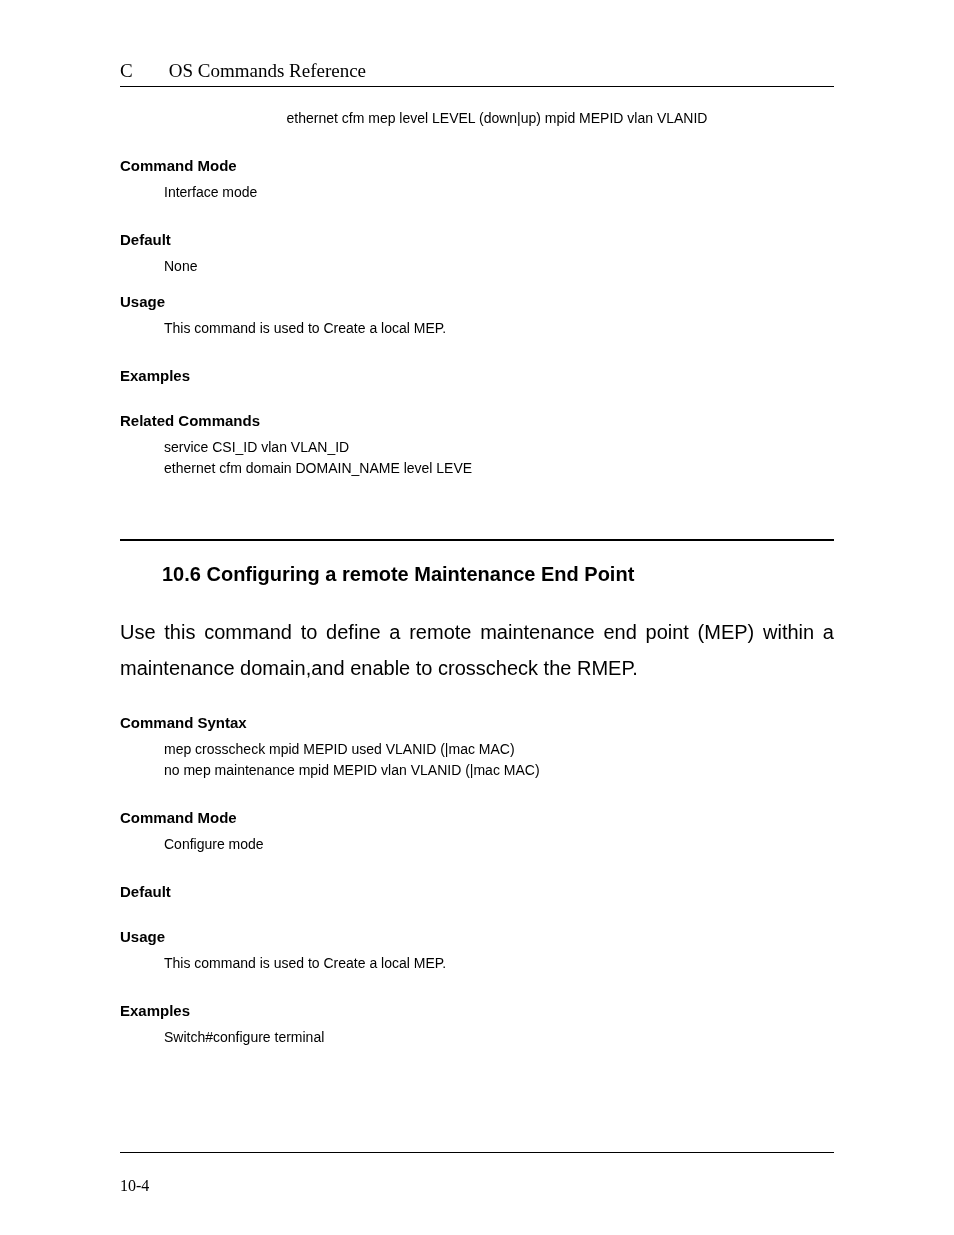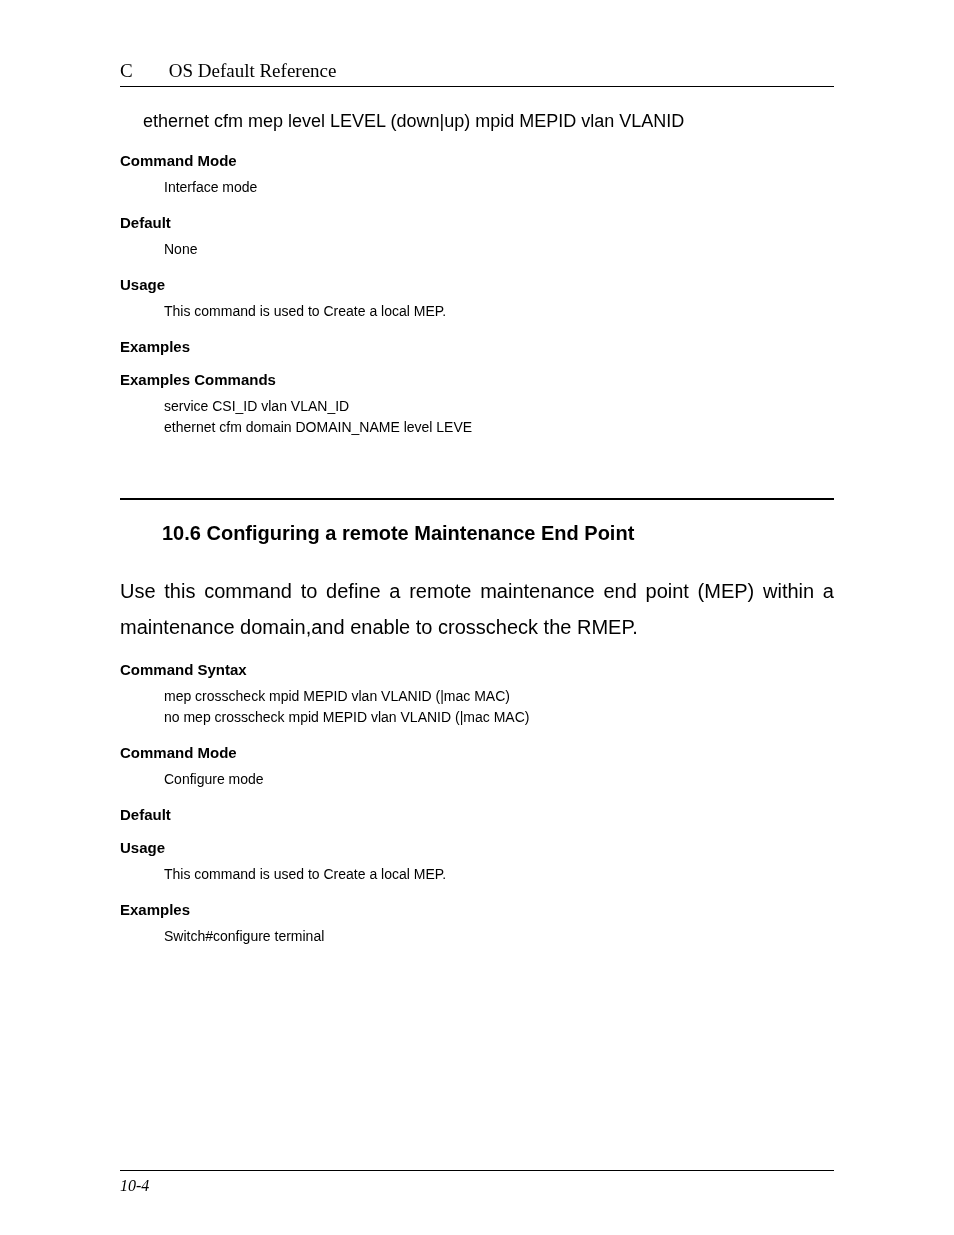--- a/index.html
+++ b/index.html
@@ -25,28 +25,29 @@
     padding-bottom: 4px;
     margin-bottom: 20px;
   }
   .header-letter {
     margin-right: 36px;
   }
   .header-title {
     font-size: 19px;
   }
   .code-line {
-    font-size: 18px;
+    font-size: 14px;
     line-height: 1.6;
-    margin-left: 23px;
+    margin-left: 40px;
+    text-align: center;
   }
   .section-heading {
     font-weight: bold;
     font-size: 15px;
-    margin-top: 16px;
+    margin-top: 28px;
     margin-bottom: 8px;
   }
   .section-heading.tight {
     margin-top: 16px;
   }
   .body-indent {
     font-size: 14px;
     margin-left: 44px;
     line-height: 1.5;
   }
@@ -66,62 +67,61 @@
     text-align: justify;
     font-size: 20px;
     line-height: 1.8;
   }
   .footer {
     position: absolute;
     bottom: 40px;
     left: 120px;
     right: 120px;
     border-top: 1px solid #000;
-    padding-top: 6px;
+    padding-top: 24px;
     font-family: "Times New Roman", serif;
     font-size: 16px;
-    font-style: italic;
   }
 </style>
 </head>
 <body>
 
 <div class="page">
 
   <div class="header">
     <span class="header-letter">C</span>
-    <span class="header-title">OS Default Reference</span>
+    <span class="header-title">OS Commands Reference</span>
   </div>
 
   <div class="code-line">ethernet cfm mep level LEVEL (down|up) mpid MEPID vlan VLANID</div>
 
   <div class="section-heading">Command Mode</div>
   <div class="body-indent">Interface mode</div>
 
   <div class="section-heading">Default</div>
   <div class="body-indent">None</div>
 
   <div class="section-heading tight">Usage</div>
   <div class="body-indent">This command is used to Create a local MEP.</div>
 
   <div class="section-heading">Examples</div>
 
-  <div class="section-heading">Examples Commands</div>
+  <div class="section-heading">Related Commands</div>
   <div class="body-indent">service CSI_ID vlan VLAN_ID</div>
   <div class="body-indent">ethernet cfm domain DOMAIN_NAME level LEVE</div>
 
   <hr class="hr">
 
   <div class="chapter-heading">10.6 Configuring a remote Maintenance End Point</div>
 
   <div class="justified">Use this command to define a remote maintenance end point (MEP) within a maintenance domain,and enable to crosscheck the RMEP.</div>
 
   <div class="section-heading">Command Syntax</div>
-  <div class="body-indent">mep crosscheck mpid MEPID vlan VLANID (|mac MAC)</div>
-  <div class="body-indent">no mep crosscheck mpid MEPID vlan VLANID (|mac MAC)</div>
+  <div class="body-indent">mep crosscheck mpid MEPID used VLANID (|mac MAC)</div>
+  <div class="body-indent">no mep maintenance mpid MEPID vlan VLANID (|mac MAC)</div>
 
   <div class="section-heading">Command Mode</div>
   <div class="body-indent">Configure mode</div>
 
   <div class="section-heading">Default</div>
 
   <div class="section-heading">Usage</div>
   <div class="body-indent">This command is used to Create a local MEP.</div>
 
   <div class="section-heading">Examples</div>

